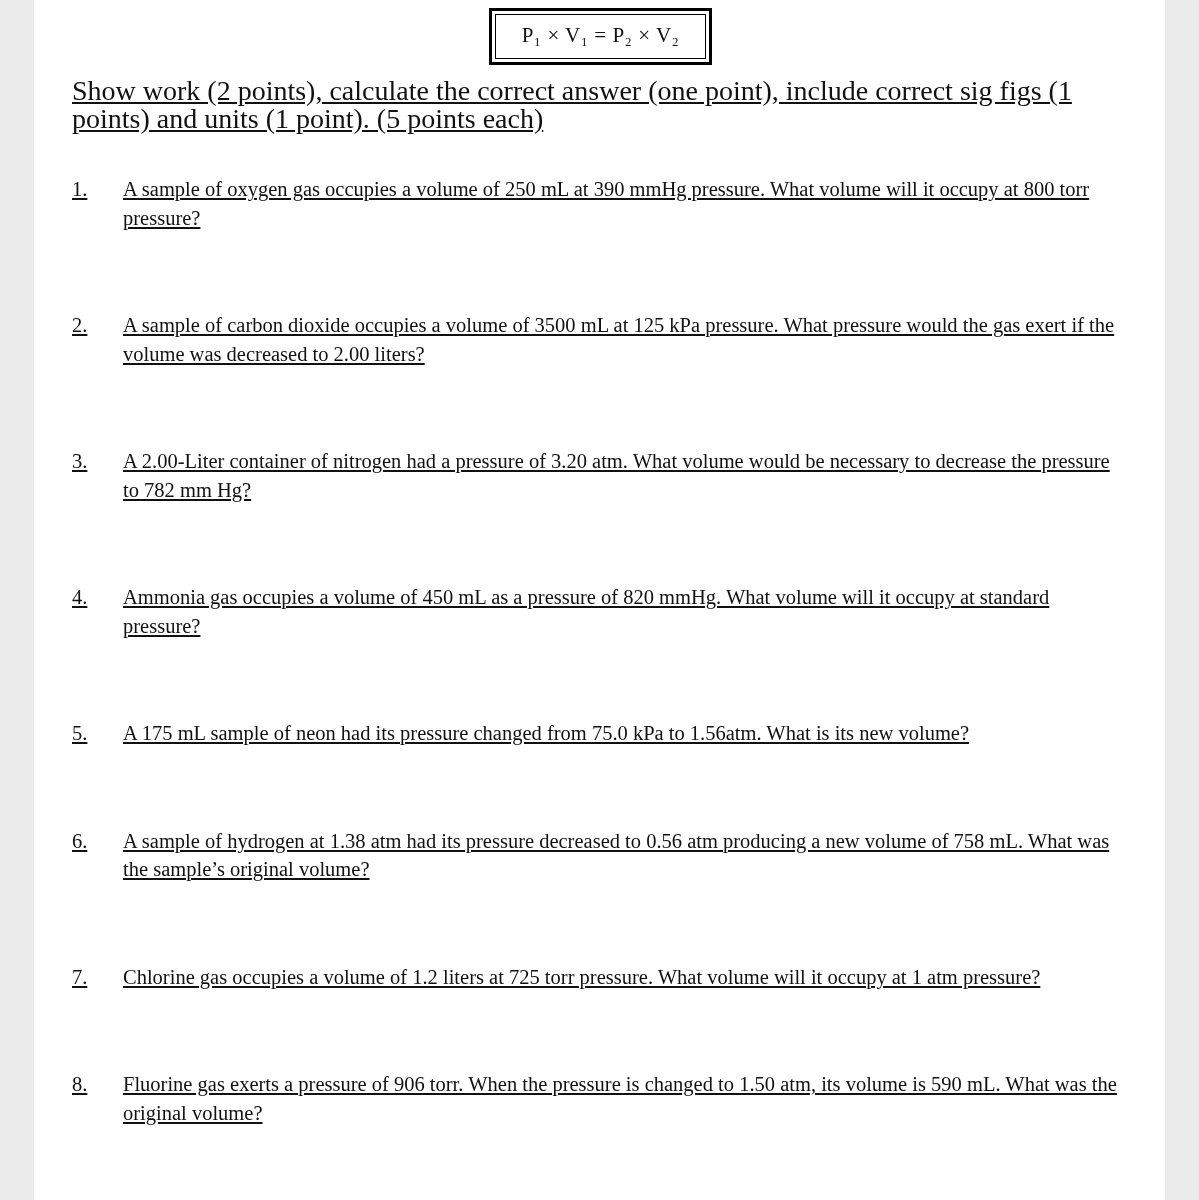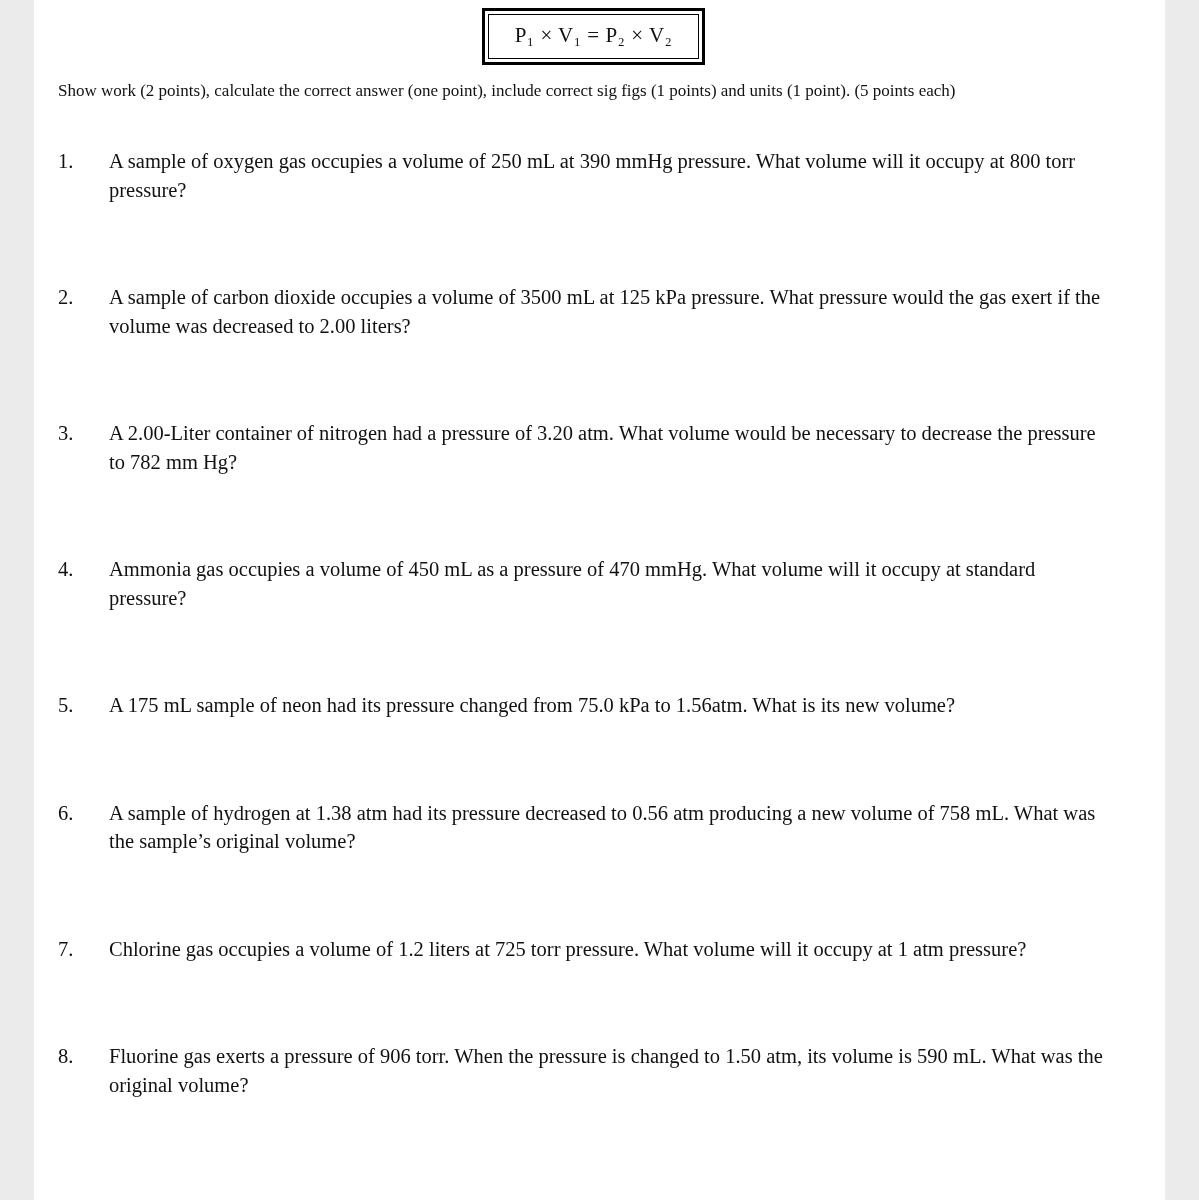--- a/index.html
+++ b/index.html
@@ -20,21 +20,22 @@
   }
   .page-edge.left { left: 0; }
   .page-edge.right { right: 0; }
   .sheet {
     position: absolute;
     left: 34px;
     right: 34px;
     top: 0;
     bottom: 0;
     background: #ffffff;
-    padding: 8px 36px 0 24px;
+    padding: 8px 36px 0 38px;
+    text-decoration: underline;
   }
   .formula-row {
     text-align: center;
     margin-bottom: 12px;
   }
   .formula-box-outer {
     display: inline-block;
     border: 3px solid #000;
     padding: 3px;
     background: #fff;
@@ -44,21 +45,21 @@
     padding: 8px 26px 10px 26px;
     font-size: 21px;
     letter-spacing: 0.5px;
   }
   .intro-bold {
     font-weight: bold;
     font-size: 20.5px;
     line-height: 28px;
   }
   .intro-detail {
-    font-size: 17px;
+    font-size: 28px;
     line-height: 28px;
     max-width: 1040px;
   }
   .problems {
     margin-top: 42px;
   }
   .problem {
     display: flex;
     align-items: flex-start;
     margin-bottom: 79px;
@@ -102,21 +103,21 @@
       <div class="problem-text">A sample of carbon dioxide occupies a volume of 3500 mL at 125 kPa pressure.  What pressure would the gas exert if the volume was decreased to 2.00 liters?</div>
     </div>
 
     <div class="problem">
       <div class="problem-number">3.</div>
       <div class="problem-text">A 2.00-Liter container of nitrogen had a pressure of 3.20 atm. What volume would be necessary to decrease the pressure to 782 mm Hg?</div>
     </div>
 
     <div class="problem">
       <div class="problem-number">4.</div>
-      <div class="problem-text">Ammonia gas occupies a volume of 450 mL as a pressure of 470 mmHg.  What volume will it occupy at standard pressure?</div>
+      <div class="problem-text">Ammonia gas occupies a volume of 450 mL as a pressure of 820 mmHg.  What volume will it occupy at standard pressure?</div>
     </div>
 
     <div class="problem">
       <div class="problem-number">5.</div>
       <div class="problem-text">A 175 mL sample of neon had its pressure changed from 75.0 kPa  to 1.56atm.  What is its new volume?</div>
     </div>
 
     <div class="problem">
       <div class="problem-number">6.</div>
       <div class="problem-text">A sample of hydrogen at 1.38 atm had its pressure decreased to 0.56 atm producing a new volume of 758 mL.  What was the sample’s original volume?</div>

